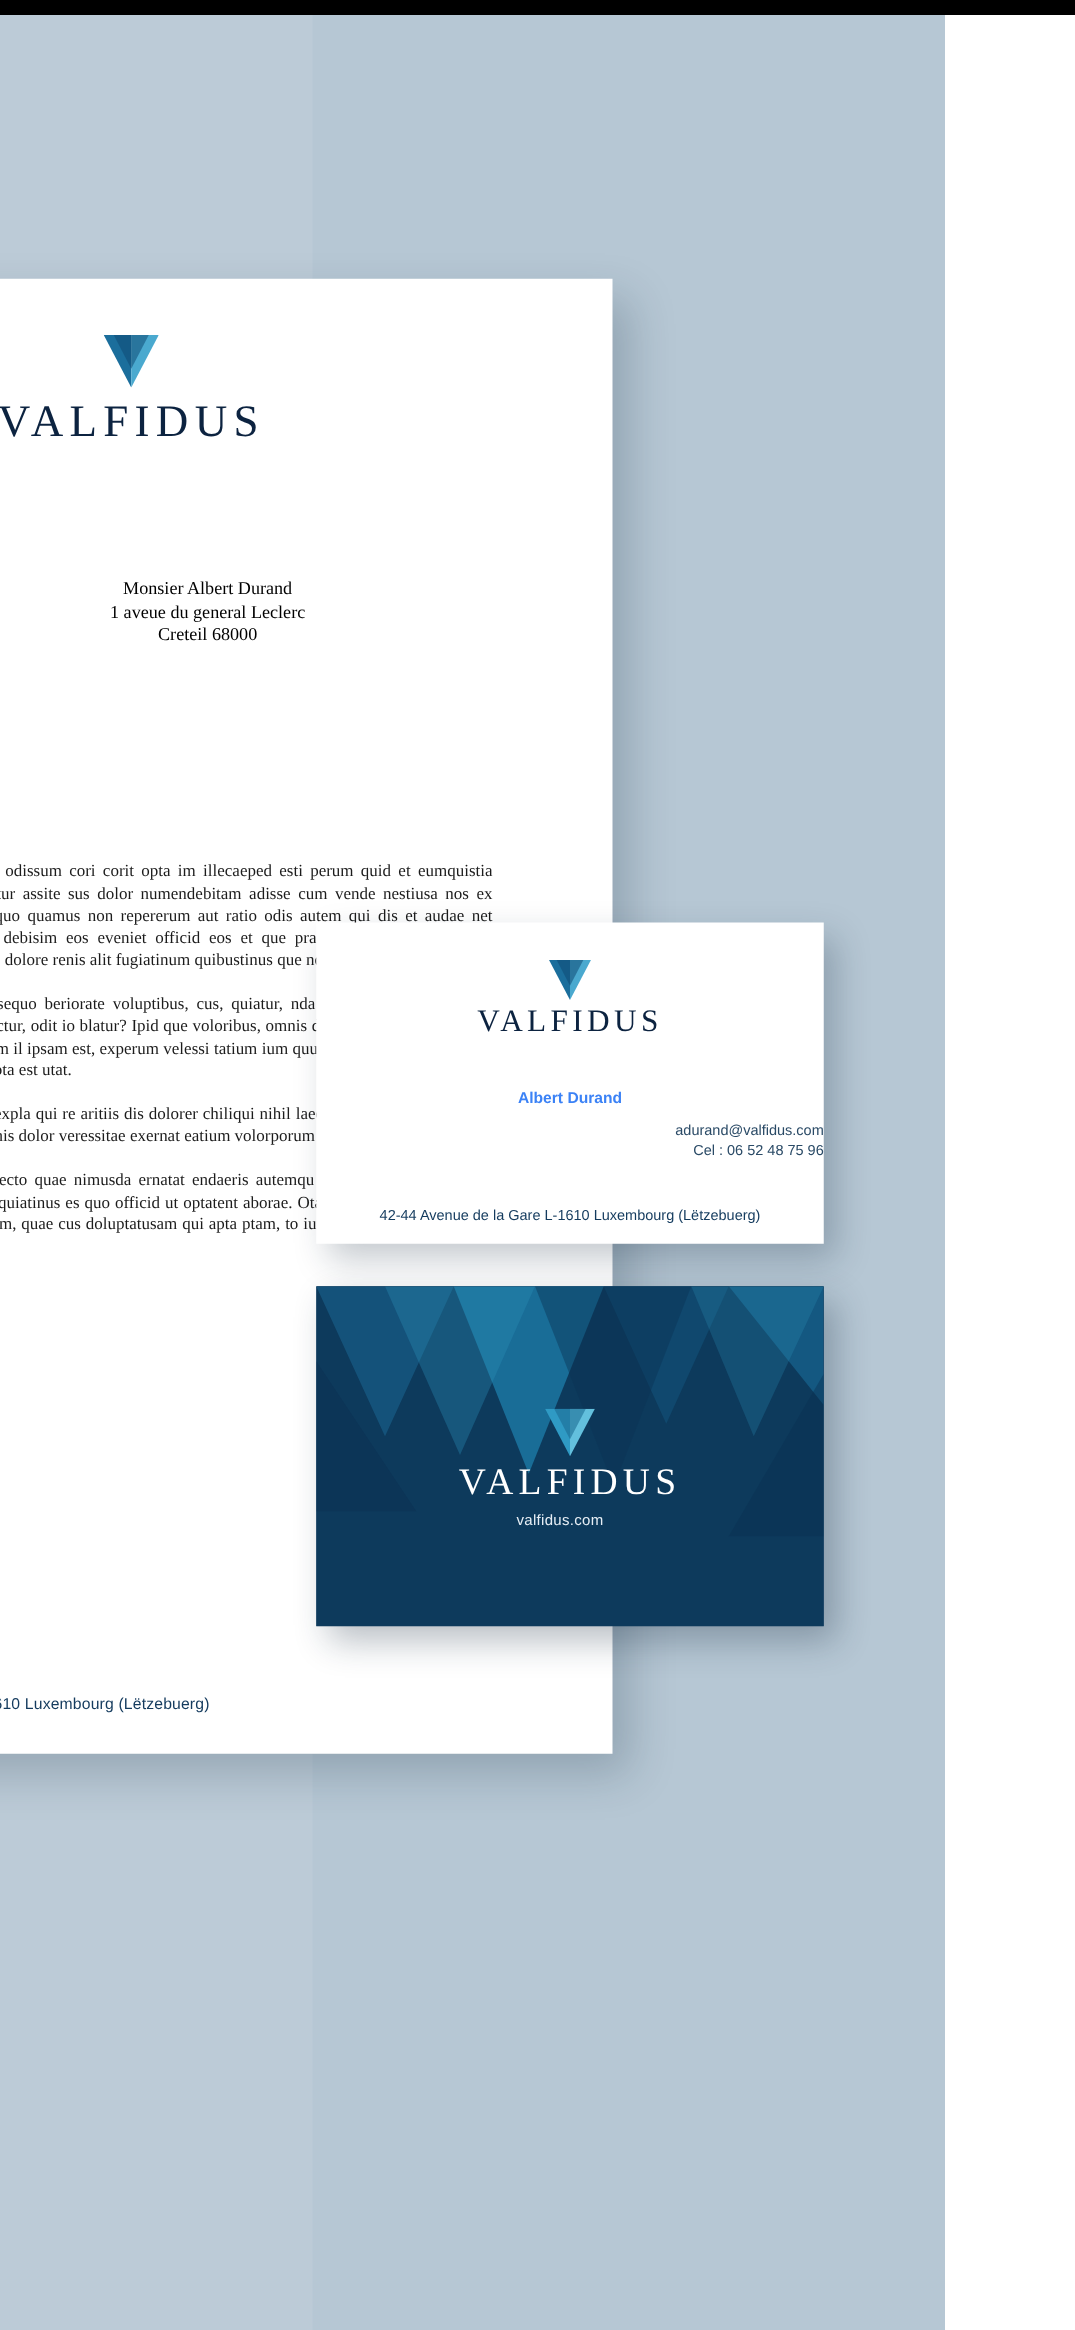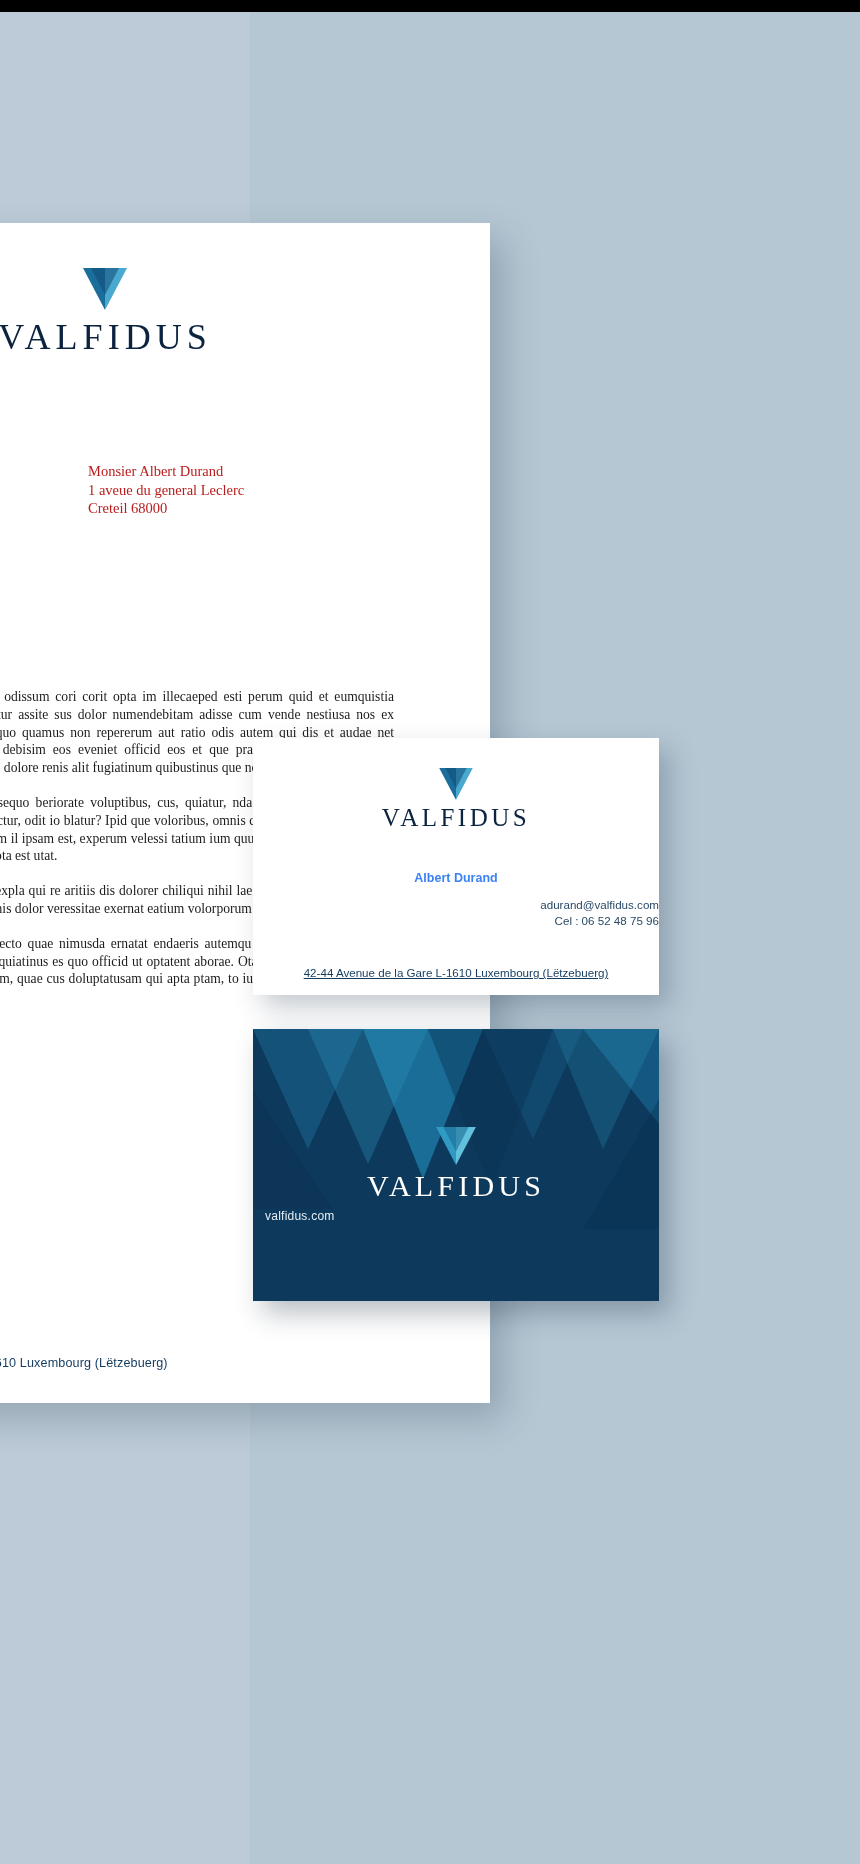--- a/index.html
+++ b/index.html
@@ -21,21 +21,21 @@
     left: 0; top: 0;
     width: 860px;
     height: 12px;
     background: #000000;
   }
 
   
   .stage {
     position: absolute;
     left: 0; top: 12px;
-    width: 860px;
+    width: 756px;
     height: 1852px;
     background: #b6c7d4;
     overflow: hidden;
   }
   
   .bg-left {
     position: absolute;
     left: 0; top: 0;
     width: 250px;
     height: 1852px;
@@ -73,22 +73,23 @@
     font-size: 36px;
     margin-top: 6px;
   }
 
   .lh-address {
     position: absolute;
     left: 148px;
     top: 239px;
     font-family: "Liberation Serif", serif;
     font-size: 14.5px;
-    color: #b91c1c;
+    color: #000000;
     line-height: 1.28;
+    text-align: center;
   }
   .lh-body {
     position: absolute;
     left: -66px;
     top: 465px;
     width: 520px;
     font-family: "Liberation Serif", serif;
     font-size: 13.6px;
     color: #1c1c1c;
     line-height: 1.31;
@@ -143,21 +144,20 @@
     color: #2a4a66;
     line-height: 1.38;
   }
   .cf-addr {
     position: absolute;
     left: 0; right: 0;
     top: 228px;
     text-align: center;
     font-size: 11.6px;
     color: #143b5e;
-    text-decoration: underline;
   }
 
   
   .card-back {
     position: absolute;
     left: 253px;
     top: 1017px;
     width: 406px;
     height: 272px;
     background: #0d3a5c;
@@ -173,25 +173,25 @@
   }
   .cb-wordmark {
     font-size: 30px;
     color: #ffffff;
     margin-top: 4px;
   }
   .cb-url {
     position: absolute;
     left: 0; right: 16px;
     top: 180px;
+    text-align: center;
     font-size: 12px;
     color: #e6eef5;
     letter-spacing: 0.02em;
     z-index: 5;
-    padding-left: 12px;
   }
 </style>
 </head>
 <body>
 
 <div class="top-bar"></div>
 
 <div class="stage">
   <div class="bg-left"></div>
 

